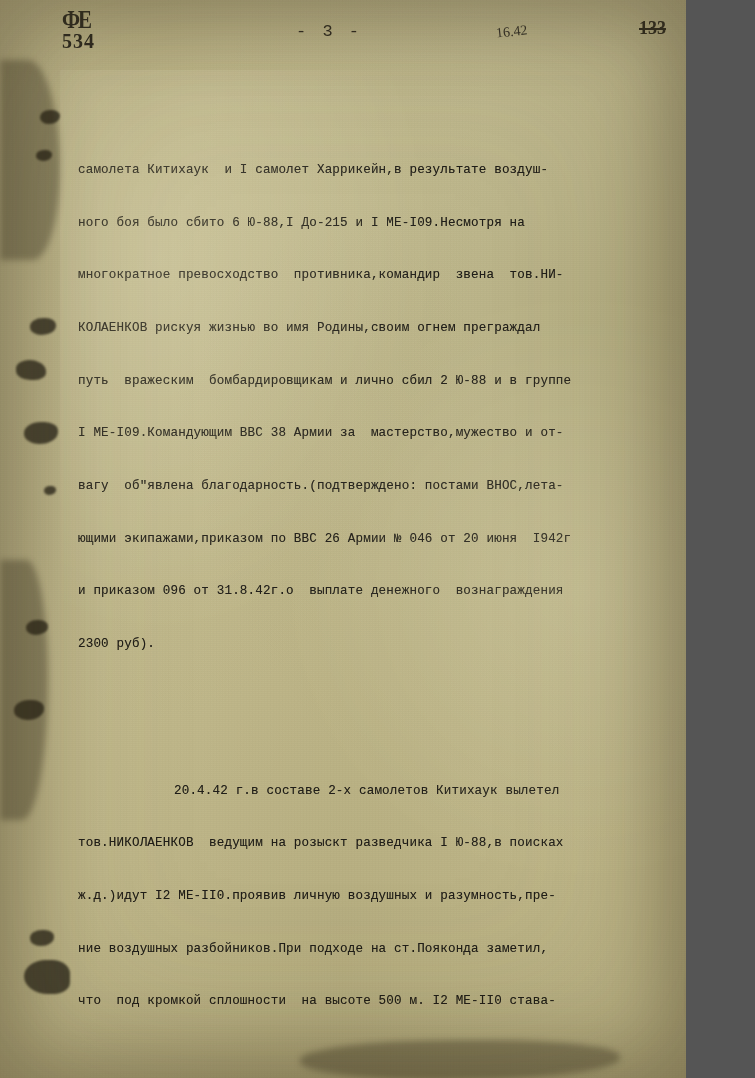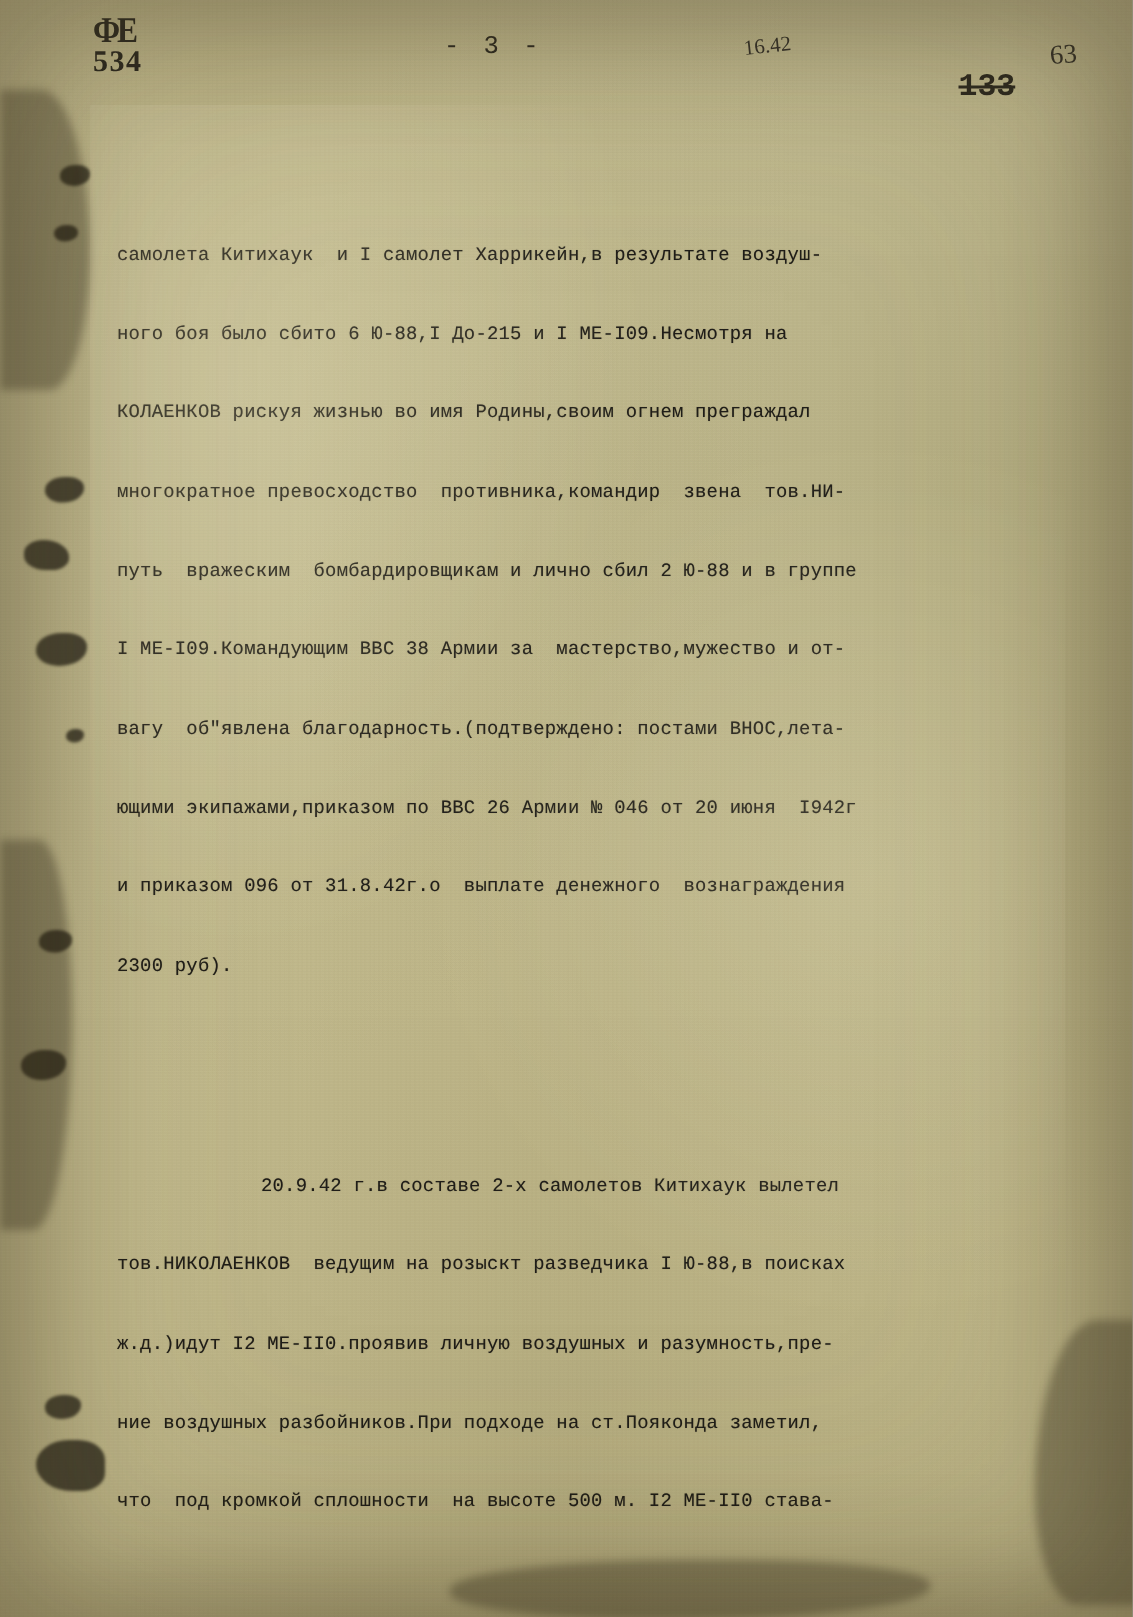--- a/index.html
+++ b/index.html
@@ -2,31 +2,32 @@
 <html><head>
 <meta charset="utf-8">
 <style>
   html, body {
     margin: 0;
     padding: 0;
     background: #555;
   }
   #page {
     position: relative;
-    width: 755px;
+    width: 642px;
     height: 1078px;
     overflow: hidden;
     background: #c9c39a;
     background-image:
       radial-gradient(ellipse at 20% 10%, rgba(170,160,110,0.35) 0%, rgba(170,160,110,0) 45%),
       radial-gradient(ellipse at 85% 30%, rgba(150,145,100,0.30) 0%, rgba(150,145,100,0) 50%),
       radial-gradient(ellipse at 50% 90%, rgba(160,150,105,0.30) 0%, rgba(160,150,105,0) 55%),
       linear-gradient(160deg, #cdc69c 0%, #c6bf95 30%, #c2ba8d 60%, #bdb587 100%);
     font-family: "Liberation Mono", "DejaVu Sans Mono", monospace;
     color: #23211c;
+    padding-left: 44px;
   }
   
   #grain {
     position: absolute;
     inset: 0;
     pointer-events: none;
     opacity: .35;
     background-image:
       repeating-linear-gradient(0deg, rgba(90,80,50,0.05) 0px, rgba(90,80,50,0.05) 1px, rgba(255,255,255,0.02) 1px, rgba(255,255,255,0.02) 2px),
       repeating-linear-gradient(90deg, rgba(90,80,50,0.04) 0px, rgba(90,80,50,0.04) 1px, rgba(255,255,255,0.02) 1px, rgba(255,255,255,0.02) 3px);
@@ -84,27 +85,26 @@
   }
   #mark-16 {
     left: 496px; top: 24px;
     font-size: 14px;
     color: #33302a;
     transform: rotate(-6deg);
     font-family: "Liberation Serif", serif;
   }
   #num-133 {
     left: 639px; top: 18px;
-    font-size: 21px;
+    font-size: 18px;
     font-weight: bold;
     color: #2c2920;
-    font-family: Liberation Mono, monospace;
+    font-family: Liberation Serif, serif;
     text-decoration: line-through;
     text-decoration-thickness: 2px;
-    margin-top: 29px;
   }
   #num-63 {
     left: 700px; top: 26px;
     font-size: 18px;
     color: #33302a;
     font-family: "Liberation Serif", serif;
     transform: rotate(-4deg);
   }
 
   
@@ -164,31 +164,31 @@
   <div class="hand" id="num-534">534</div>
   <div class="hand" id="page-num">- 3 -</div>
   <div class="hand" id="mark-16">16.42</div>
   <div class="hand" id="num-133">133</div>
   <div class="hand" id="num-63">63</div>
 
   <div id="body">
     <div class="para">
       <span class="l">самолета Китихаук  и I самолет Харрикейн,в результате воздуш-</span>
       <span class="l">ного боя было сбито 6 Ю-88,I До-215 и I МЕ-I09.Несмотря на</span>
+      <span class="l">многократное превосходство  противника,командир  звена  тов.НИ-</span>
       <span class="l">КОЛАЕНКОВ рискуя жизнью во имя Родины,своим огнем преграждал</span>
-      <span class="l">многократное превосходство  противника,командир  звена  тов.НИ-</span>
       <span class="l">путь  вражеским  бомбардировщикам и лично сбил 2 Ю-88 и в группе</span>
       <span class="l">I МЕ-I09.Командующим ВВС 38 Армии за  мастерство,мужество и от-</span>
       <span class="l">вагу  об"явлена благодарность.(подтверждено: постами ВНОС,лета-</span>
       <span class="l">ющими экипажами,приказом по ВВС 26 Армии № 046 от 20 июня  I942г</span>
       <span class="l">и приказом 096 от 31.8.42г.о  выплате денежного  вознаграждения</span>
       <span class="l">2300 руб).</span>
     </div>
     <div class="para">
-      <span class="l" style="padding-left:96px">20.9.42 г.в составе 2-х самолетов Китихаук вылетел</span>
+      <span class="l" style="padding-left:96px">20.4.42 г.в составе 2-х самолетов Китихаук вылетел</span>
       <span class="l">тов.НИКОЛАЕНКОВ  ведущим на розыскт разведчика I Ю-88,в поисках</span>
       <span class="l">ж.д.)идут I2 МЕ-II0.проявив личную воздушных и разумность,пре-</span>
       <span class="l">ние воздушных разбойников.При подходе на ст.Пояконда заметил,</span>
       <span class="l">что  под кромкой сплошности  на высоте 500 м. I2 МЕ-II0 става-</span>
       
       
       
       
       
       

